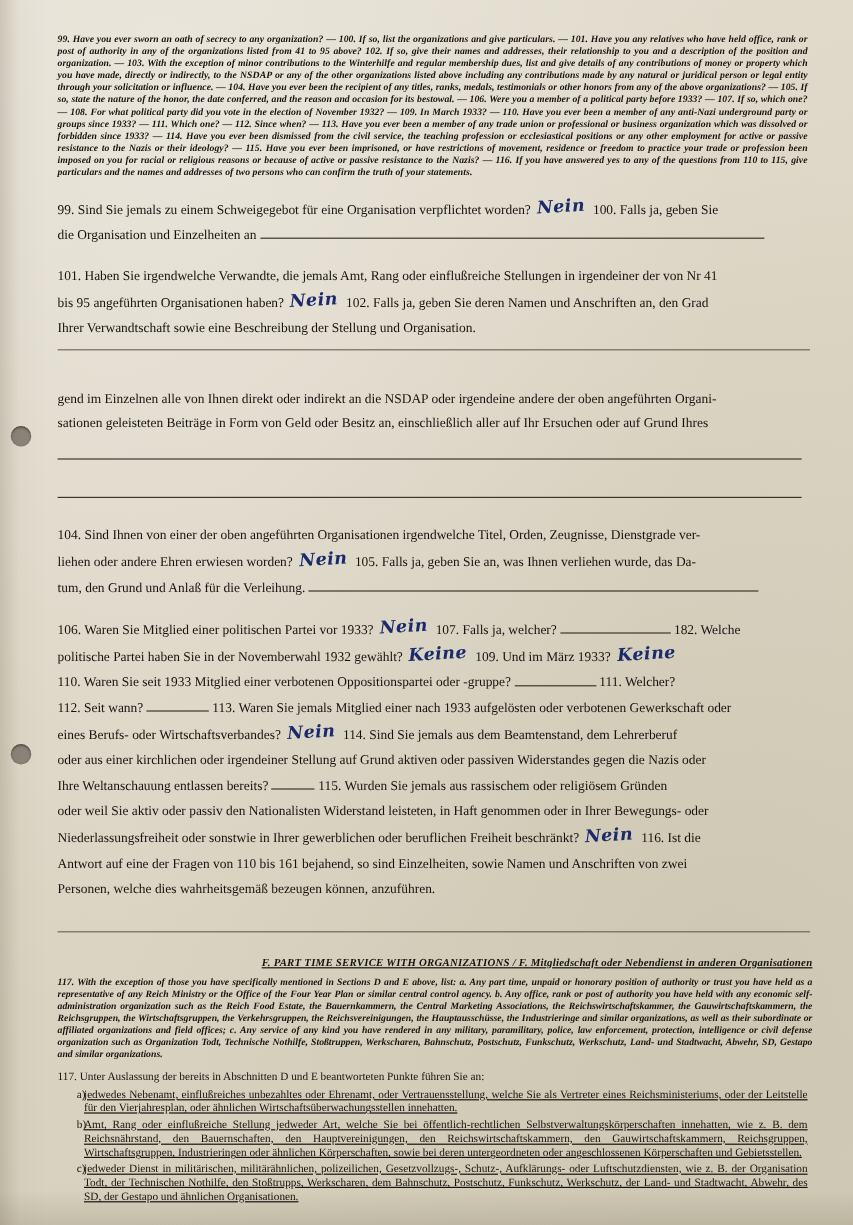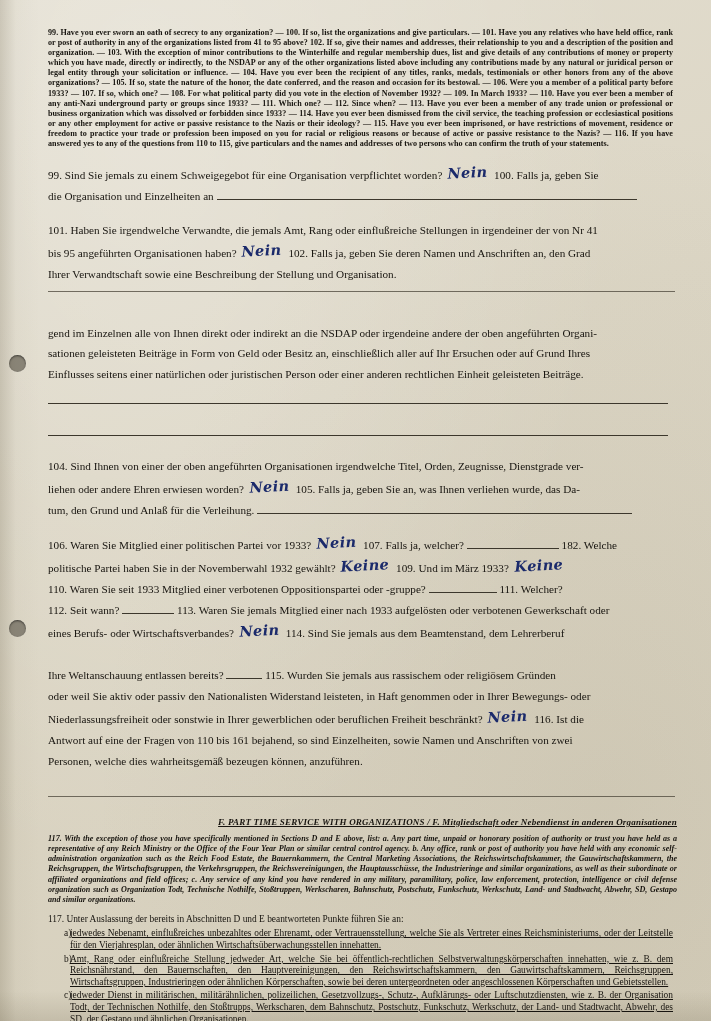--- a/index.html
+++ b/index.html
@@ -45,20 +45,21 @@
 
   .content {
     position: relative;
     padding: 28px 34px 10px 46px;
     box-sizing: border-box;
     z-index: 2;
   }
 
   
   .fineprint {
+    font-style: italic;
     font-weight: bold;
     font-size: 8.1px;
     line-height: 10.1px;
     text-align: justify;
     letter-spacing: 0.05px;
     margin: 0 4px 14px 2px;
   }
 
   
   .q {
@@ -171,21 +172,20 @@
       <span>102. Falls ja, geben Sie deren Namen und Anschriften an, den Grad</span><br>
       <span>Ihrer Verwandtschaft sowie eine Beschreibung der Stellung und Organisation.</span>
     </div>
 
     <hr class="rule">
 
     <div class="q tight">
       <br>
       <span>gend im Einzelnen alle von Ihnen direkt oder indirekt an die NSDAP oder irgendeine andere der oben angeführten Organi-</span><br>
       <span>sationen geleisteten Beiträge in Form von Geld oder Besitz an, einschließlich aller auf Ihr Ersuchen oder auf Grund Ihres</span><br>
-      <span>Einflusses seitens einer natürlichen oder juristischen Person oder einer anderen rechtlichen Einheit geleisteten Beiträge.</span>
     </div>
 
     <div style="height:6px"></div>
     <div style="margin:0 2px;">
       <span class="dotline" style="width:620px"></span>
     </div>
     <div style="height:14px"></div>
     <div style="margin:0 2px;">
       <span class="dotline" style="width:620px"></span>
     </div>
@@ -220,21 +220,21 @@
       <span>111. Welcher?</span><br>
 
       <span>112. Seit wann?</span>
       <span class="dotline" style="width:52px"></span>
       <span>113. Waren Sie jemals Mitglied einer nach 1933 aufgelösten oder verbotenen Gewerkschaft oder</span><br>
 
       <span>eines Berufs- oder Wirtschaftsverbandes?</span>
       <span class="hand">Nein</span>
       <span>114. Sind Sie jemals aus dem Beamtenstand, dem Lehrerberuf</span><br>
 
-      <br>
+      <span>oder aus einer kirchlichen oder irgendeiner Stellung auf Grund aktiven oder passiven Widerstandes gegen die Nazis oder</span><br>
 
       <span>Ihre Weltanschauung entlassen bereits?</span>
       <span class="dotline" style="width:36px"></span>
       <span>115. Wurden Sie jemals aus rassischem oder religiösem Gründen</span><br>
 
       <span>oder weil Sie aktiv oder passiv den Nationalisten Widerstand leisteten, in Haft genommen oder in Ihrer Bewegungs- oder</span><br>
 
       <span>Niederlassungsfreiheit oder sonstwie in Ihrer gewerblichen oder beruflichen Freiheit beschränkt?</span>
       <span class="hand">Nein</span>
       <span>116. Ist die</span><br>

